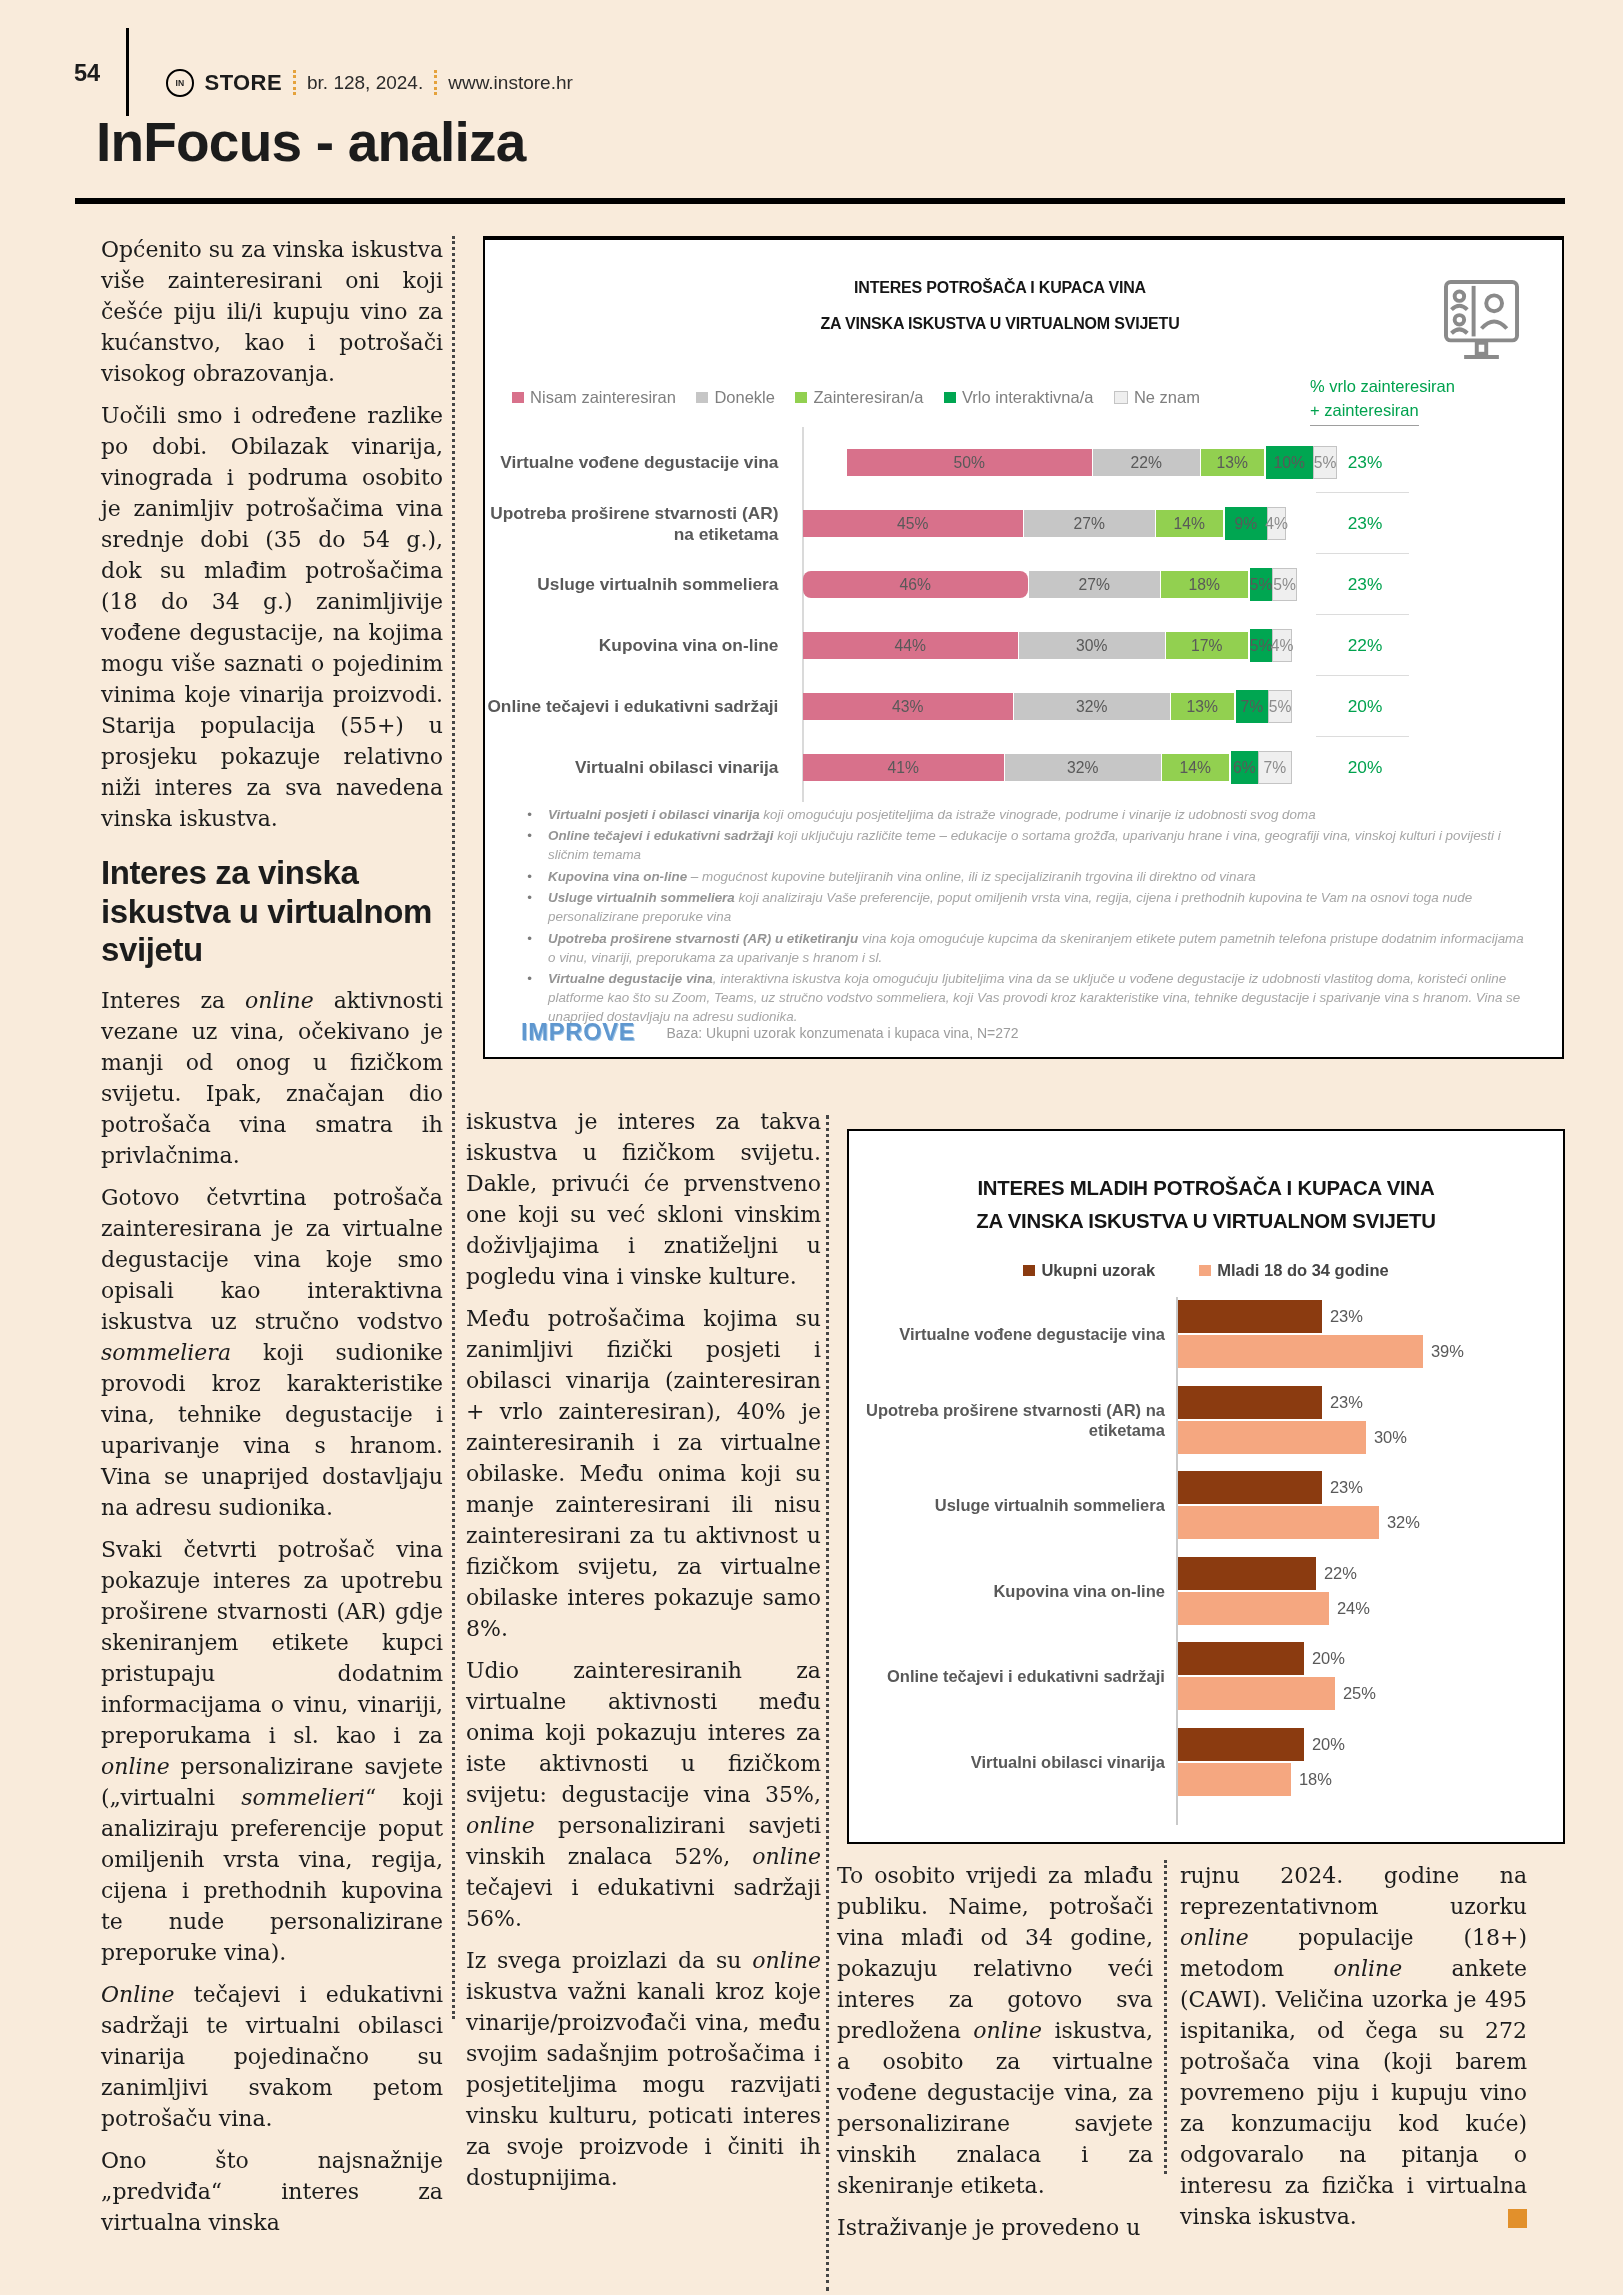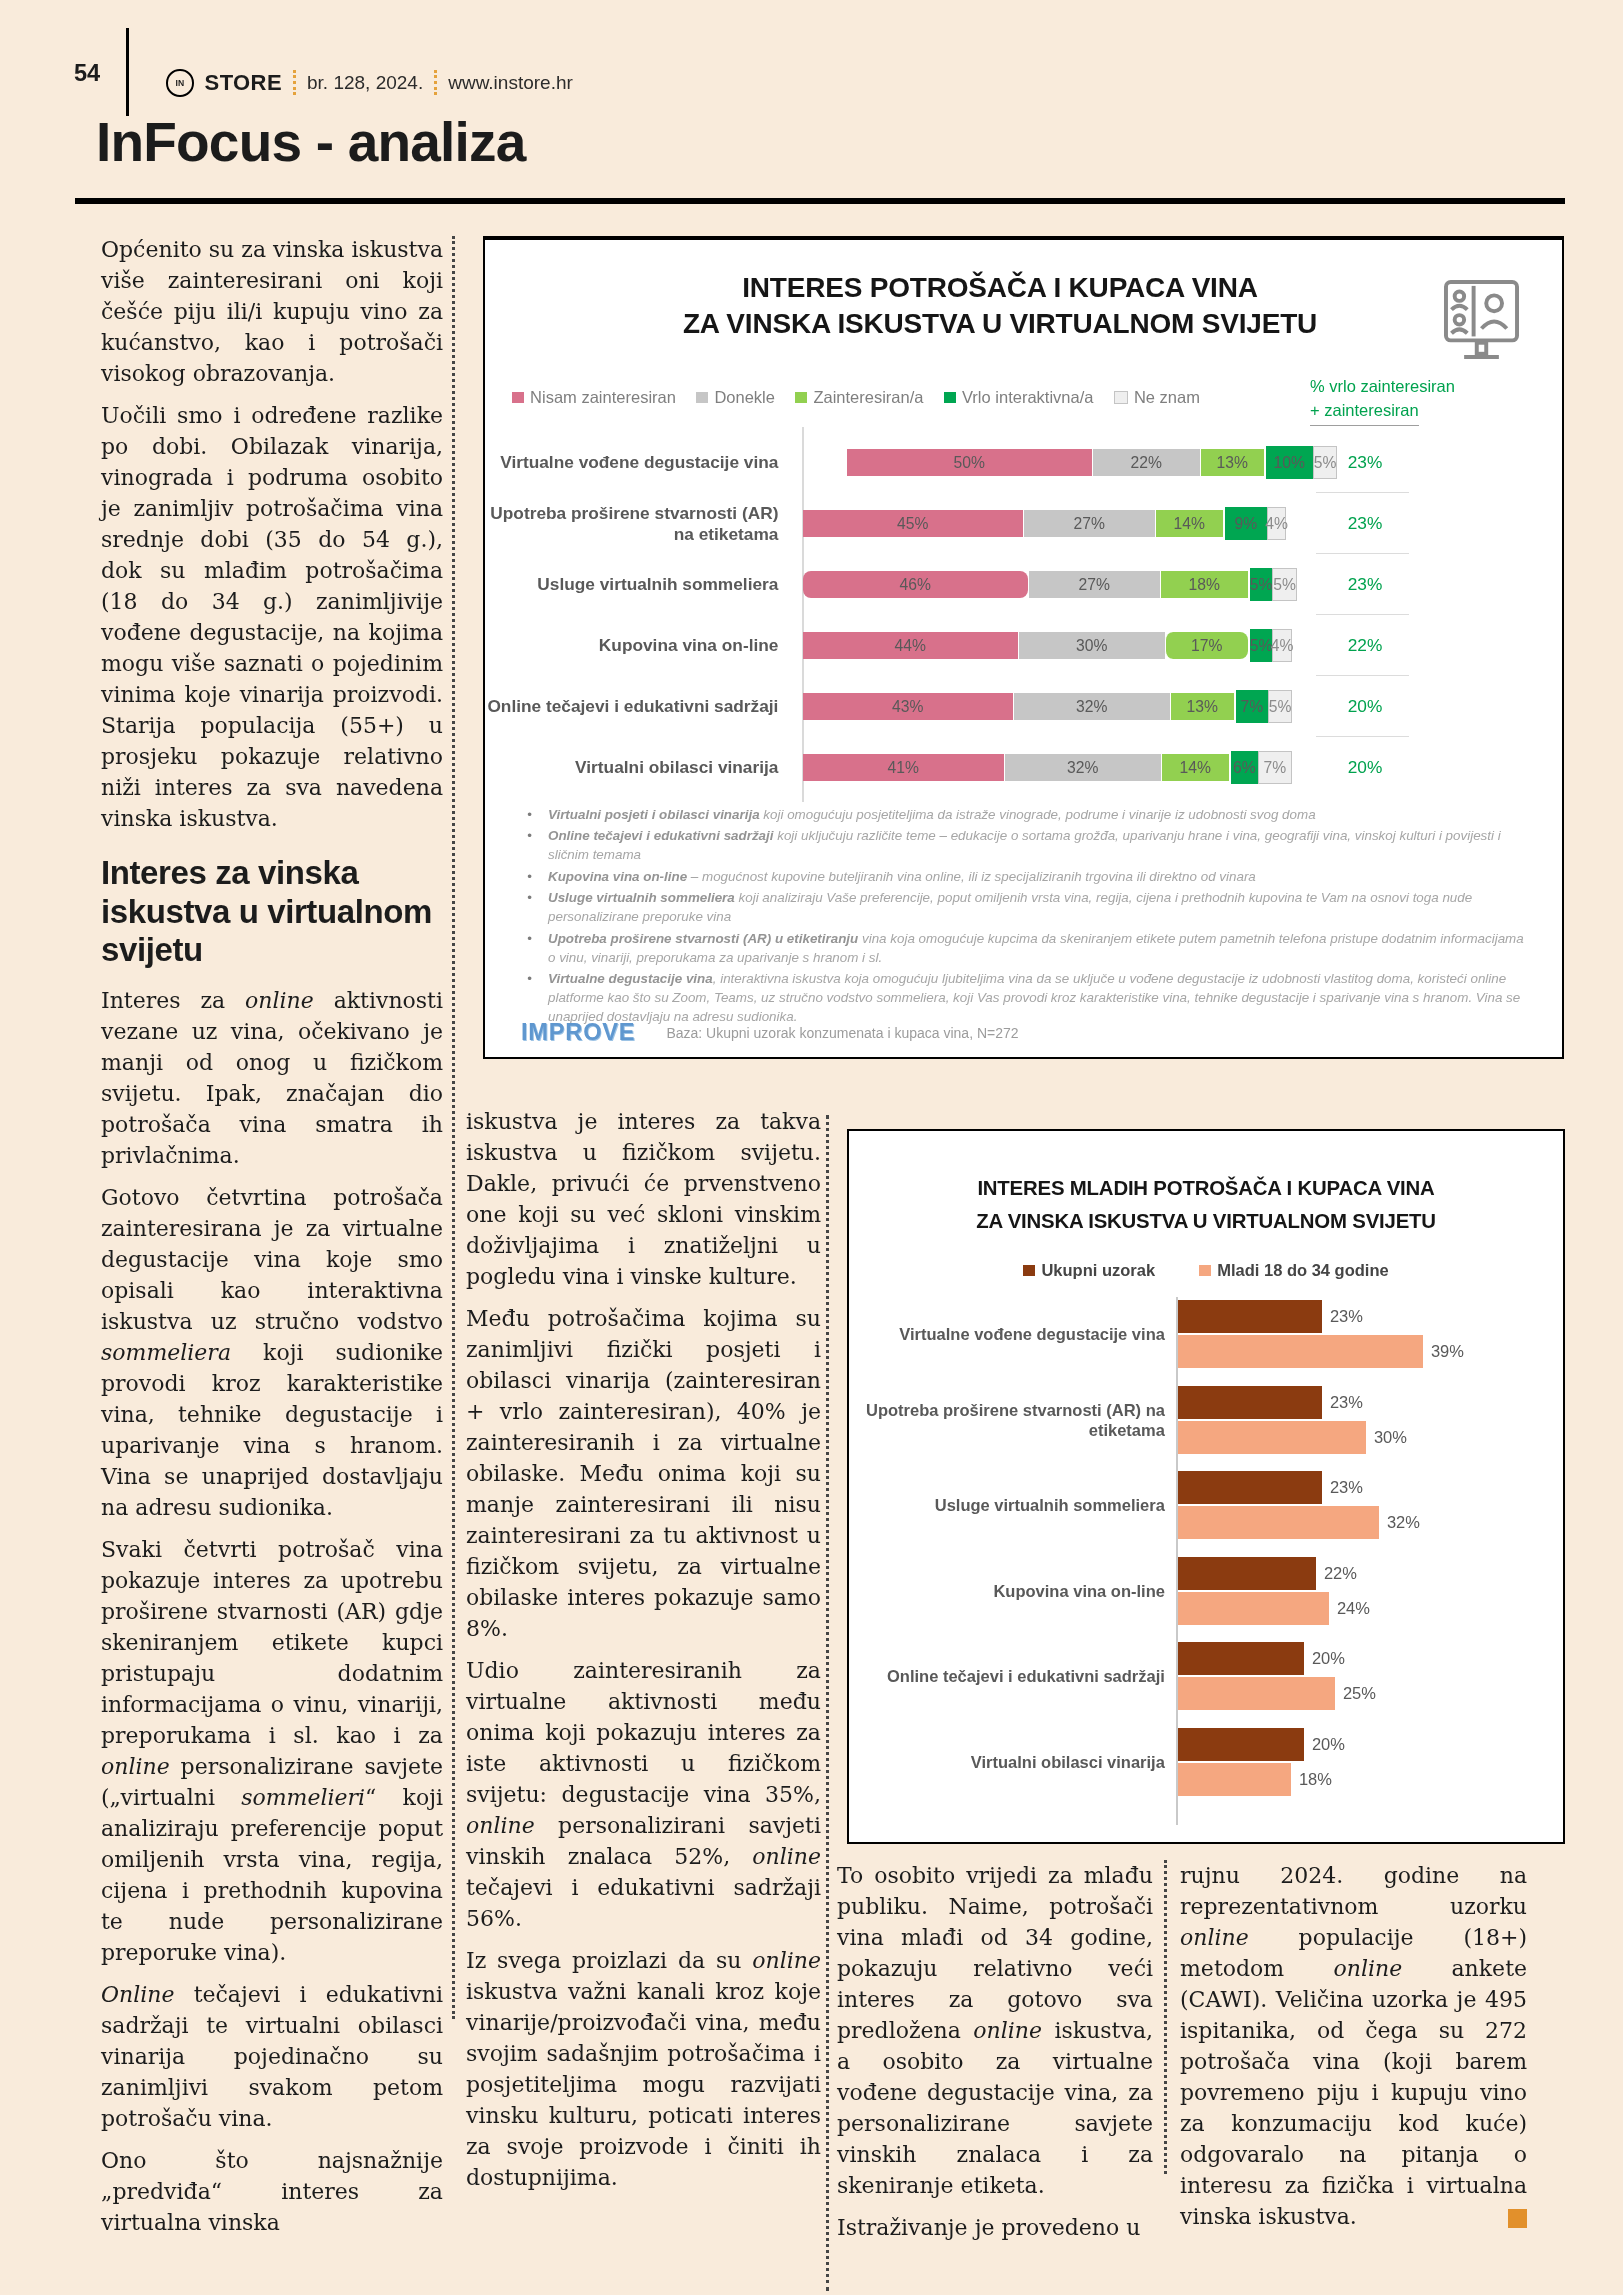--- a/index.html
+++ b/index.html
@@ -38,21 +38,21 @@
   .div3{left:1164px;top:1860px;height:314px;}
   .endmark{display:inline-block;width:19px;height:19px;background:#E2902B;float:right;margin-top:7.9px;}
 
   
   .panel{background:#fff;border:2.4px solid #000;box-sizing:border-box;}
   .panel1{left:483px;top:236px;width:1081px;height:823px;border-top-width:4.7px;}
   .panel2{left:847px;top:1129px;width:718px;height:715px;}
 
   
   .c1-title{left:8px;right:0;top:30px;text-align:center;padding:0 157px 0 102px;
-            font-weight:bold;font-size:28px;line-height:36px;color:#161616;letter-spacing:-0.2px;}
+            font-weight:bold;font-size:16px;line-height:36px;color:#161616;letter-spacing:-0.2px;}
   .c1-icon{right:41px;top:38px;width:79px;height:90px;}
   .c1-legend{left:27px;top:148px;display:flex;align-items:center;gap:20.4px;}
   .lg-item{display:flex;align-items:center;font-size:16.5px;color:#7f7f7f;}
   .sw{width:11.8px;height:11.8px;display:inline-block;margin-right:6.3px;flex:none;}
   .c1-note{left:825px;top:135px;width:212px;font-size:16.5px;line-height:23.6px;color:#00A24E;}
   .c1-note .u{display:inline-block;border-bottom:1.6px solid #9e9e9e;padding-bottom:2.4px;}
   .c1-rows{left:0;right:0;top:192px;height:368px;}
   .c1-axis{position:absolute;left:317px;top:-4.7px;height:375px;width:1.6px;background:#DADADA;}
   .c1-row{position:relative;height:61px;display:flex;align-items:center;}
   .c1-lab{width:306px;padding-right:12.6px;box-sizing:border-box;text-align:right;flex:none;
@@ -253,21 +253,21 @@
         </div>
         <div class="c1-row">
           <div class="c1-lab">Kupovina vina on-line</div>
           <div class="c1-bar">
             <div class="c1-seg s0" style="width: 215px; background: rgb(216, 113, 139);">
               <span class="c1-v">44%</span>
             </div>
             <div class="c1-seg s1" style="width: 147px; background: rgb(198, 198, 198);">
               <span class="c1-v">30%</span>
             </div>
-            <div class="c1-seg s2" style="width: 83px; background: rgb(146, 208, 80); border-radius: 8px;">
+            <div class="c1-seg s2" style="width: 83px; background: rgb(146, 208, 80);">
               <span class="c1-v">17%</span>
             </div>
             <div class="c1-seg s3" style="width: 24.5px; background: rgb(0, 166, 81);">
               <span class="c1-v">5%</span>
             </div>
             <div class="c1-seg s4" style="width: 19.6px; background: rgb(239, 239, 239);">
               <span class="c1-v">4%</span>
             </div>
           </div>
           <div class="c1-tot">22%</div>

